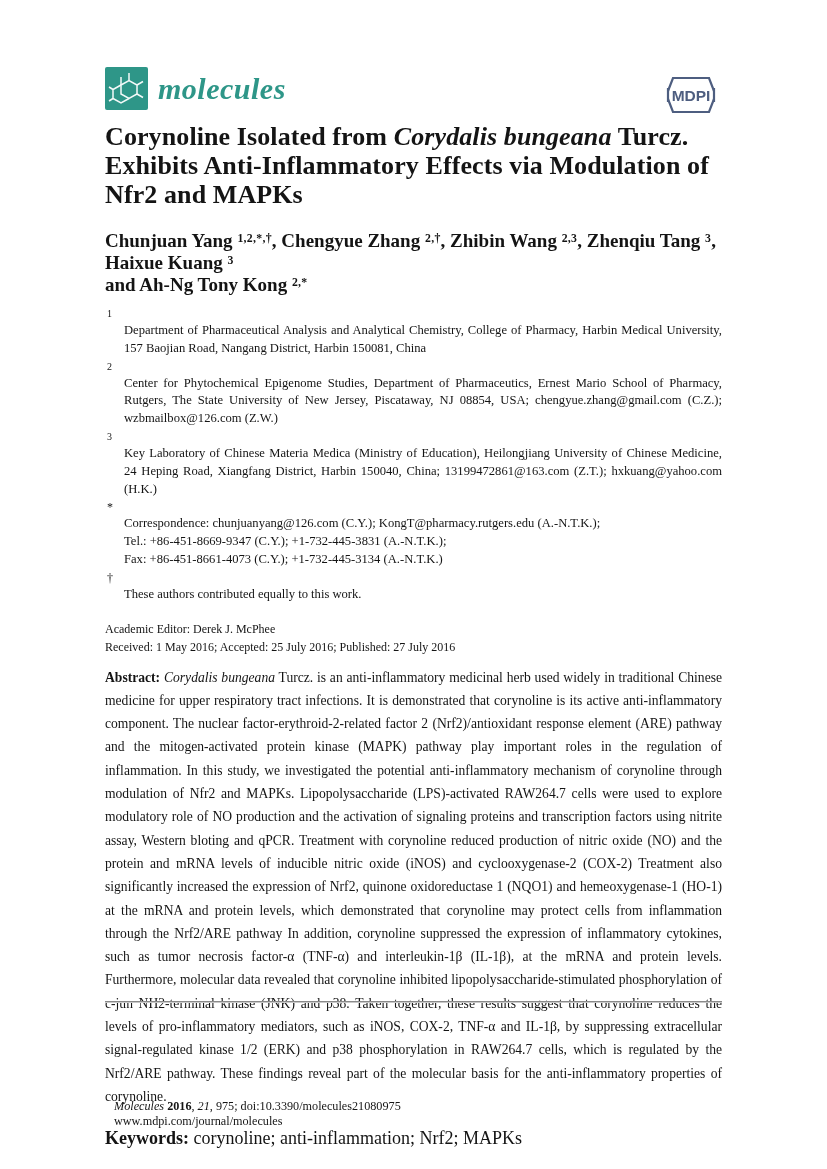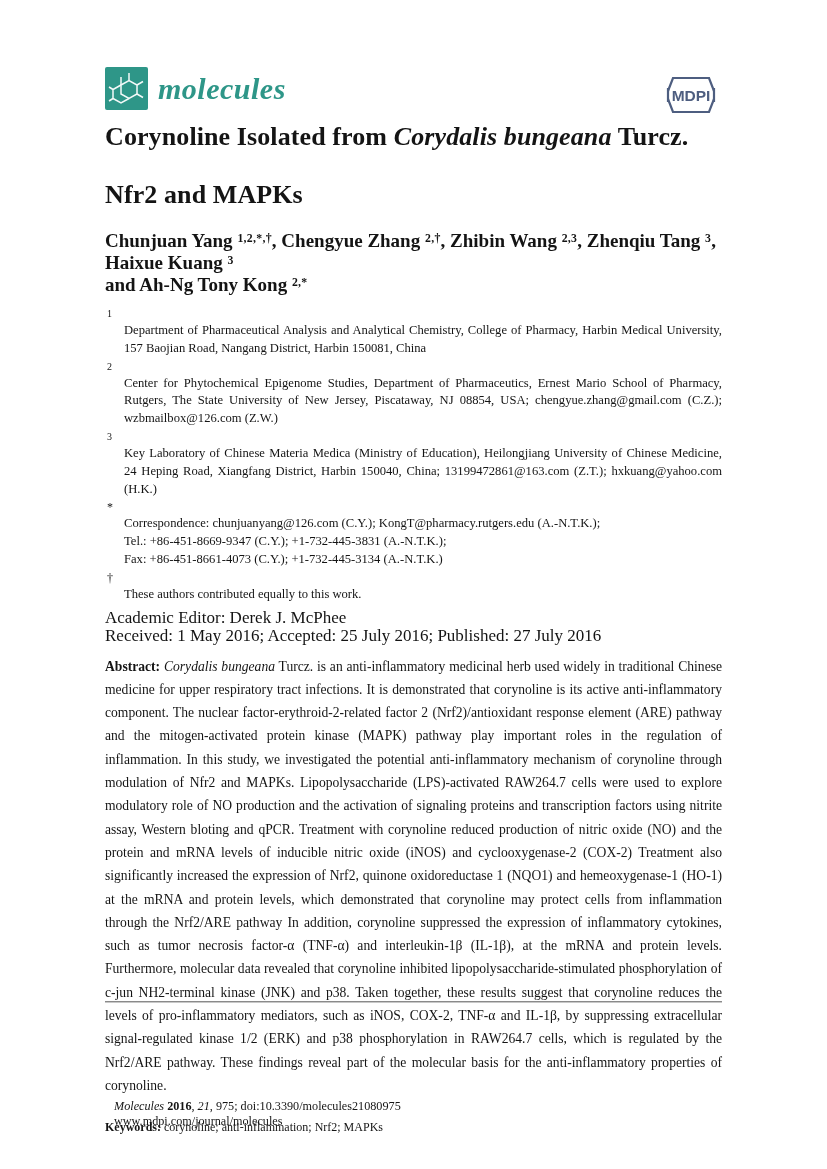--- a/index.html
+++ b/index.html
@@ -24,24 +24,24 @@
   .article-type{font-style:italic;font-size:13.5px;margin-top:16px;}
   .title{font-size:26px;font-weight:700;line-height:29px;margin-top:5px;letter-spacing:0.1px;}
   .authors{font-size:19px;font-weight:700;line-height:19px;margin-top:22px;}
 
   
   .affils{margin-top:9px;font-size:12.6px;line-height:17.8px;}
   .affil-row{display:flex;margin-bottom:1px;}
   .affil-marker{width:17px;flex:0 0 17px;font-size:10px;position:relative;top:-1px;padding-left:2px;}
   .affil-text{flex:1;text-align:justify;white-space:pre-line;margin-top:16px;}
 
-  .editor-block{margin-top:5px;font-size:17px;line-height:18px;}
+  .editor-block{margin-top:16px;font-size:12px;line-height:18px;}
 
   .abstract{margin-top:10px;font-size:13.6px;line-height:23.3px;text-align:justify;}
-  .keywords{margin-top:20px;font-size:12px;line-height:20px;}
+  .keywords{margin-top:20px;font-size:18px;line-height:20px;}
 
   .divider{position:absolute;left:105px;width:617px;top:1001px;border:0;border-top:1px solid #8a8a8a;border-bottom:1px solid #c8c8c8;height:0;margin:0;}
 
   
   .footer{position:absolute;left:114px;width:617px;top:1099px;display:flex;justify-content:space-between;font-size:12.2px;flex-direction:column;}
   .sup{font-size:62%;position:relative;top:-0.45em;letter-spacing:0.3px;}
 </style>
 </head>
 <body>
 
@@ -71,21 +71,21 @@
           <polyline points="8,18 13,5 49,5 54,18"></polyline>
           <polyline points="8,26 13,39 49,39 54,26"></polyline>
           <line x1="8" y1="15" x2="8" y2="29"></line>
           <line x1="54" y1="15" x2="54" y2="29"></line>
         </g>
         <text x="31" y="27.5" text-anchor="middle" font-family="Liberation Sans, sans-serif" font-size="15.5" font-weight="bold" fill="#4e5e80">MDPI</text>
       </svg>
     </div>
 
 
-    <h1 class="title" style="margin:5px 0 0 0;"><span>Corynoline Isolated from </span><span style="font-style: italic;">Corydalis bungeana</span><span> Turcz.</span><br><br><span>Nfr2 and MAPKs</span></h1>
+    <h1 class="title" style="margin:5px 0 0 0;"><span>Corynoline Isolated from </span><span style="font-style: italic;">Corydalis bungeana</span><span> Turcz.</span><br><span>Exhibits Anti-Inflammatory Effects via Modulation of</span><br><span>Nfr2 and MAPKs</span></h1>
 
     <div class="authors"><span>Chunjuan Yang </span><span class="sup">1,2,*,†</span><span>, Chengyue Zhang </span><span class="sup">2,†</span><span>, Zhibin Wang </span><span class="sup">2,3</span><span>, Zhenqiu Tang </span><span class="sup">3</span><span>, Haixue Kuang </span><span class="sup">3</span><br><span>and Ah-Ng Tony Kong </span><span class="sup">2,*</span></div>
 
     <div class="affils">
       <div class="affil-row">
         <span class="affil-marker">1</span>
         <span class="affil-text">Department of Pharmaceutical Analysis and Analytical Chemistry, College of Pharmacy, Harbin Medical University, 157 Baojian Road, Nangang District, Harbin 150081, China</span>
       </div>
       <div class="affil-row">
         <span class="affil-marker">2</span>

